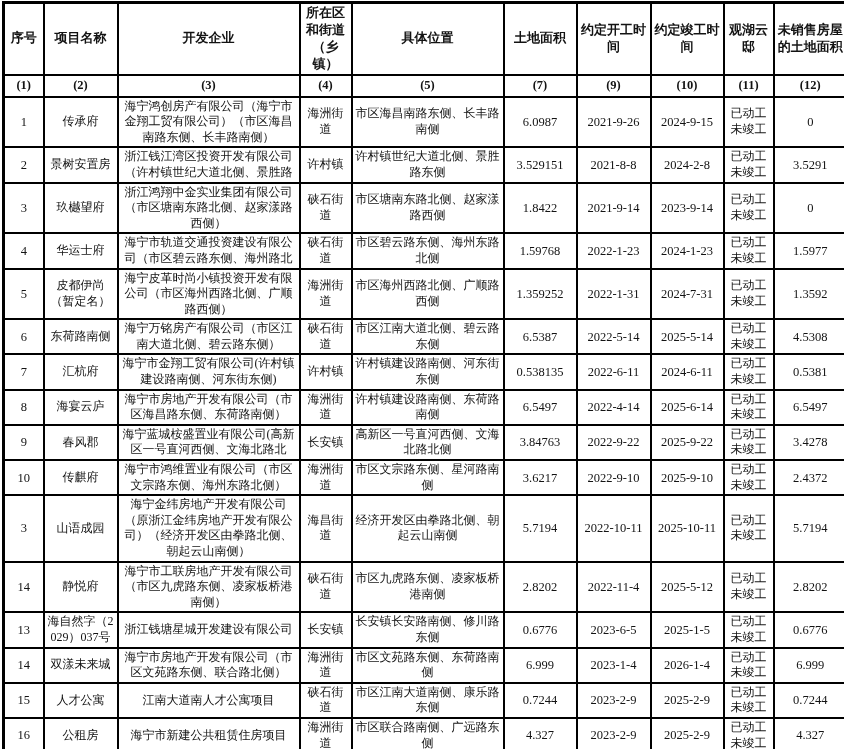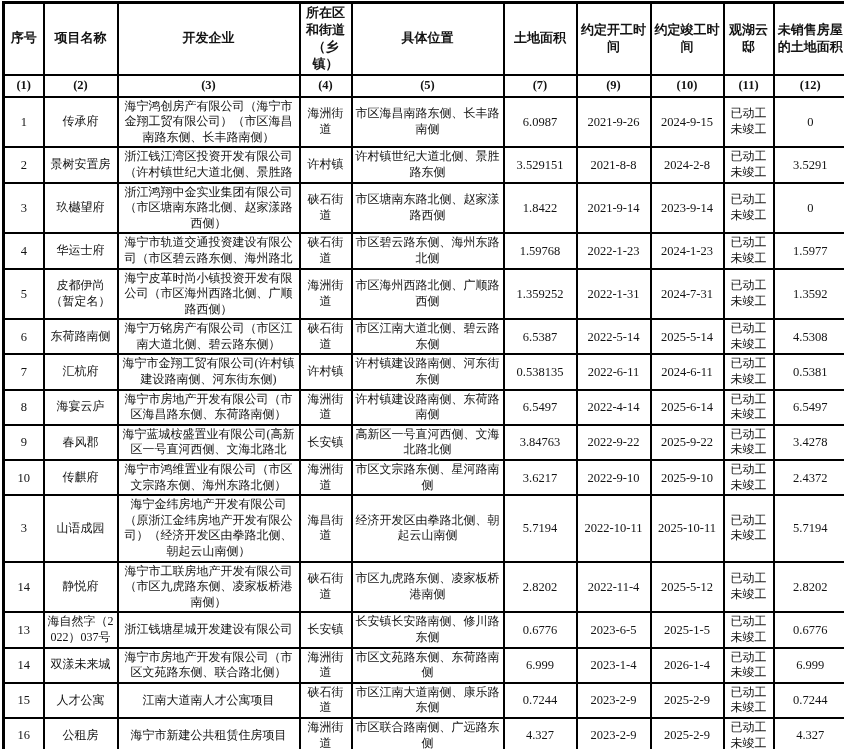--- a/index.html
+++ b/index.html
@@ -225,21 +225,21 @@
         <td>硖石街道</td>
         <td>市区九虎路东侧、凌家板桥港南侧</td>
         <td class="num-cell">2.8202</td>
         <td class="num-cell">2022-11-4</td>
         <td class="num-cell">2025-5-12</td>
         <td>已动工未竣工</td>
         <td class="num-cell">2.8202</td>
       </tr>
       <tr>
         <td class="num-cell">13</td>
-        <td>海自然字（2022）037号</td>
+        <td>海自然字（2029）037号</td>
         <td>浙江钱塘星城开发建设有限公司</td>
         <td>长安镇</td>
         <td>长安镇长安路南侧、修川路东侧</td>
         <td class="num-cell">0.6776</td>
         <td class="num-cell">2023-6-5</td>
         <td class="num-cell">2025-1-5</td>
         <td>已动工未竣工</td>
         <td class="num-cell">0.6776</td>
       </tr>
       <tr>

